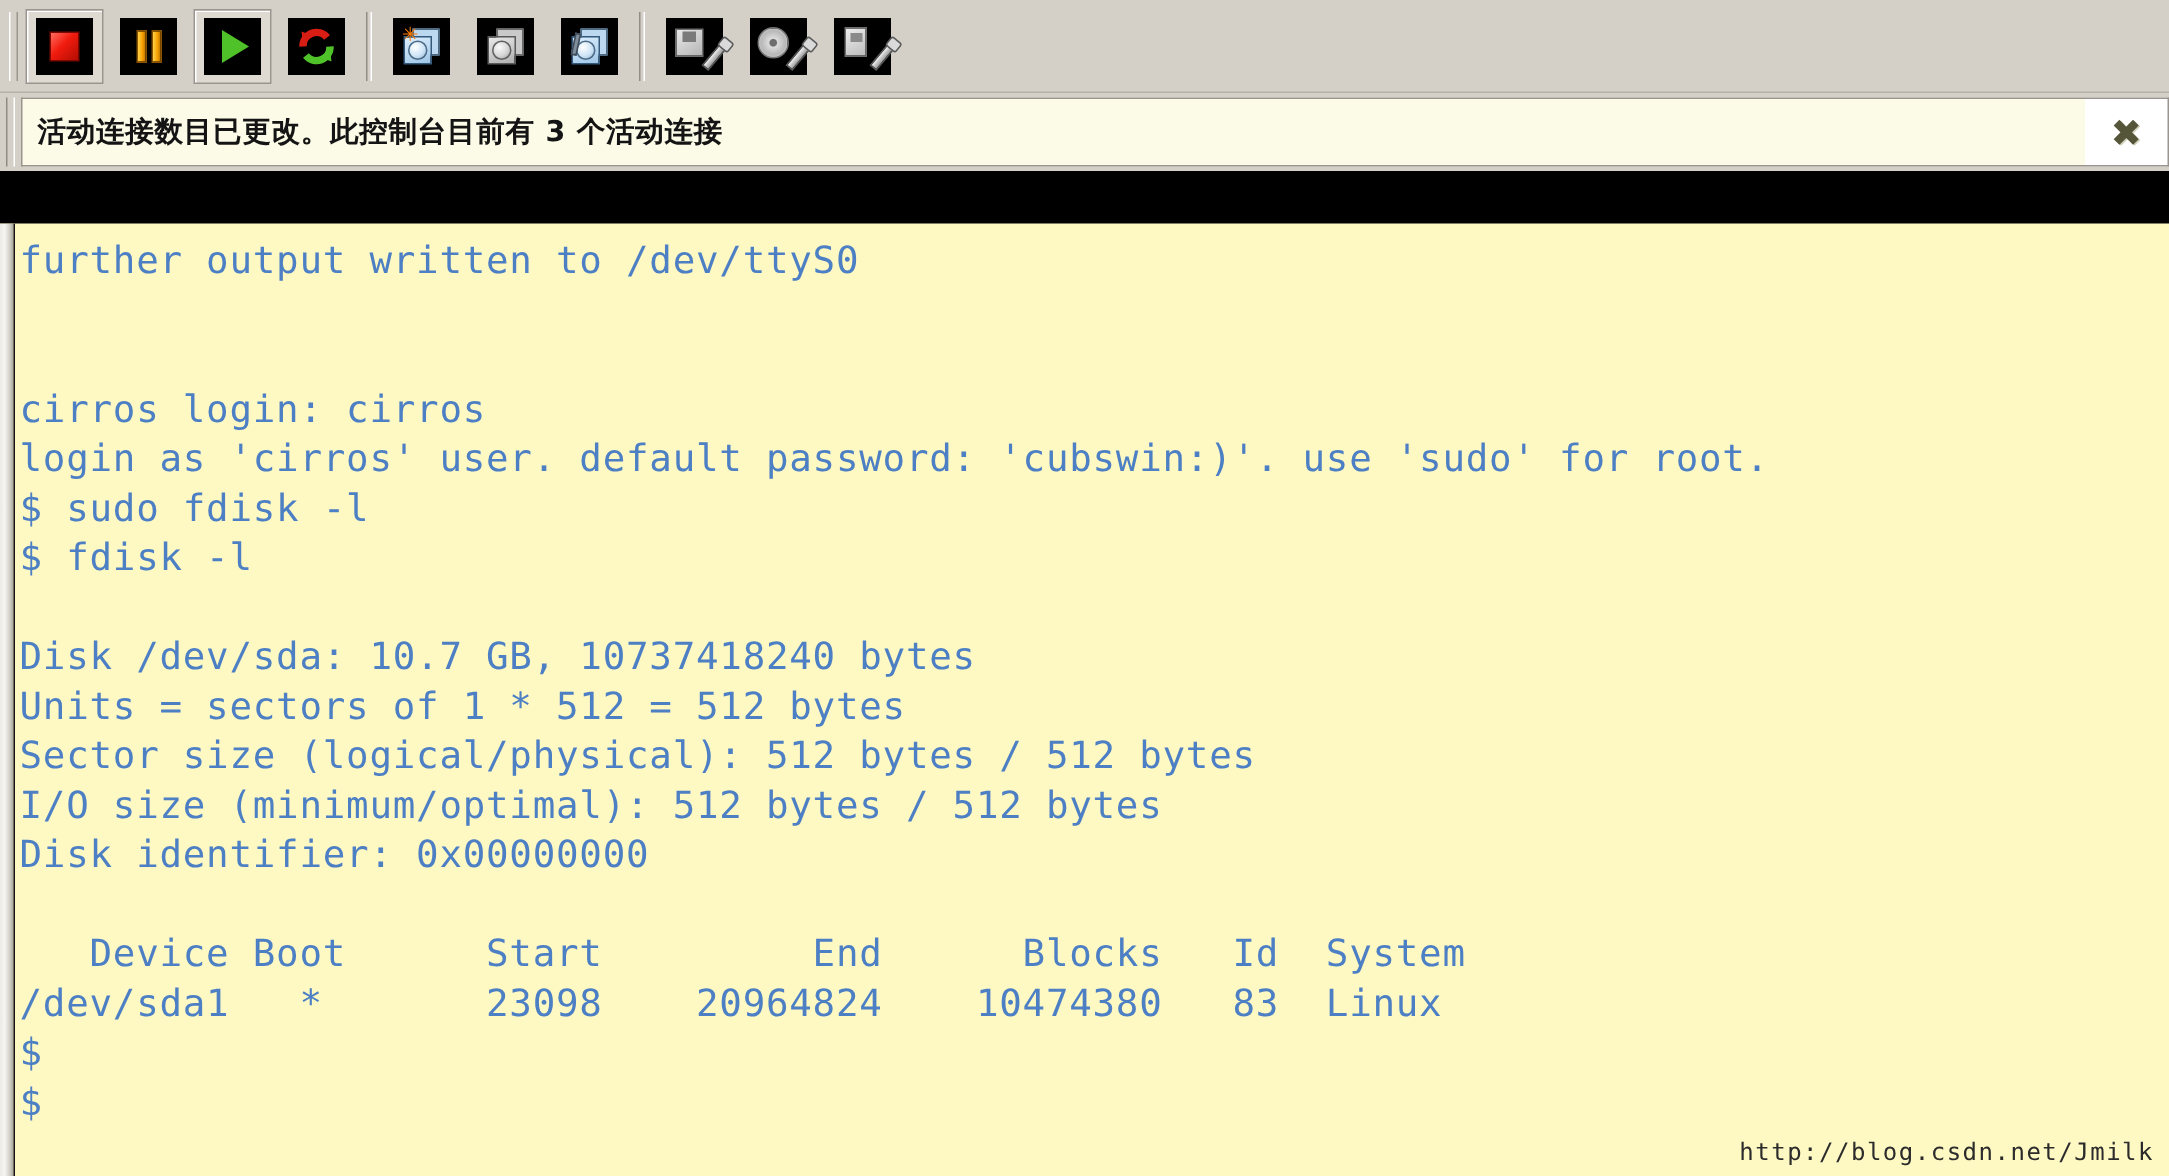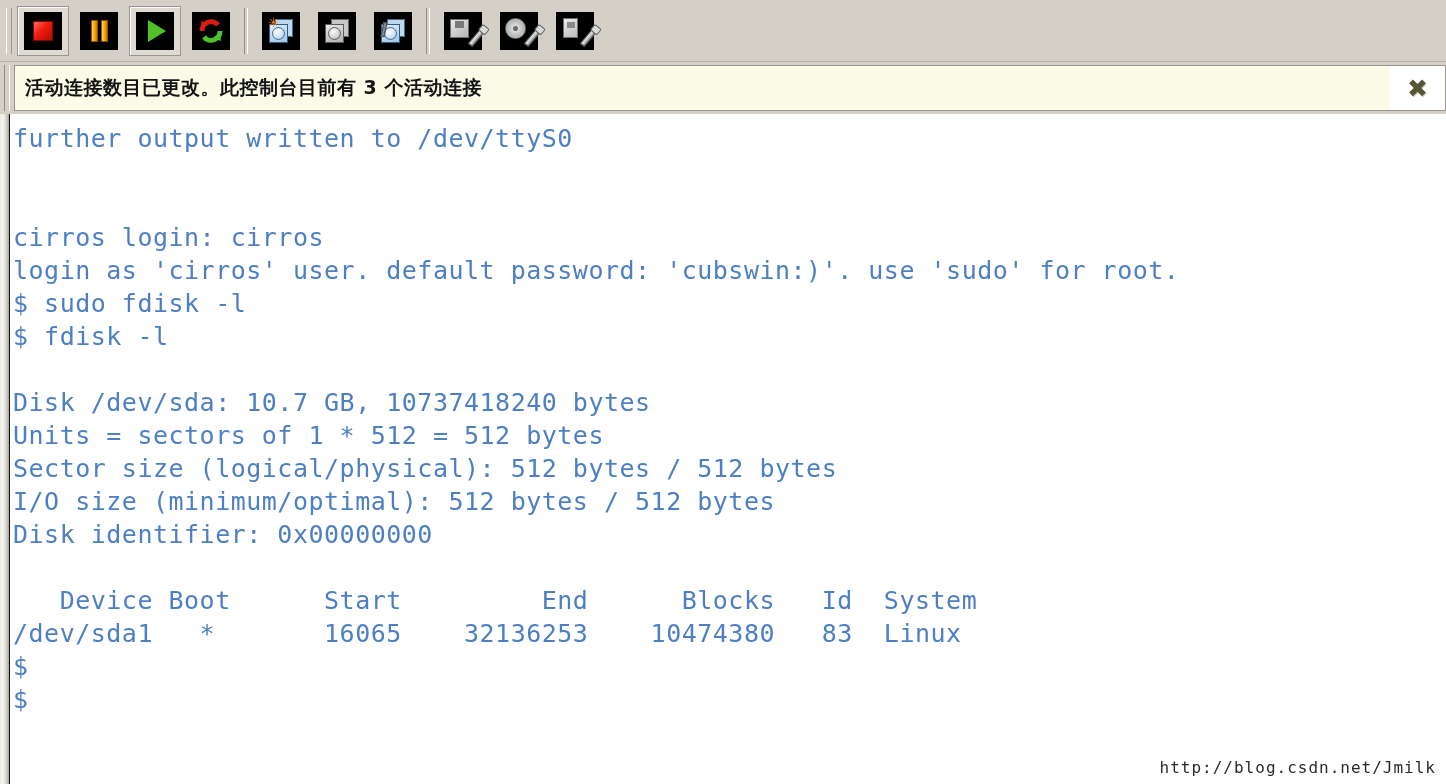--- a/index.html
+++ b/index.html
@@ -268,25 +268,26 @@
     font-size: 25px;
     font-weight: bold;
     color: #55553a;
     line-height: 1;
     text-shadow: 1px 1px 0 #cfcfb8;
   }
 
   
   .term-wrap {
     flex: 1 1 auto;
-    background: #ffffff;
+    background: #fef9c3;
     display: flex;
     position: relative;
     min-height: 0;
     overflow: hidden;
+    margin-top: 35px;
   }
   .term-rail {
     flex: 0 0 9px;
     width: 9px;
     background: linear-gradient(90deg,#eceae4 0%, #f6f5f1 35%, #cfccc4 75%, #a9a59d 100%);
     border-right: 1px solid #111;
   }
   .term {
     flex: 1 1 auto;
     position: relative;
@@ -427,20 +428,20 @@
         <div class="tline">$ sudo fdisk -l</div>
         <div class="tline">$ fdisk -l</div>
         <div class="tline blank">&nbsp;</div>
         <div class="tline">Disk /dev/sda: 10.7 GB, 10737418240 bytes</div>
         <div class="tline">Units = sectors of 1 * 512 = 512 bytes</div>
         <div class="tline">Sector size (logical/physical): 512 bytes / 512 bytes</div>
         <div class="tline">I/O size (minimum/optimal): 512 bytes / 512 bytes</div>
         <div class="tline">Disk identifier: 0x00000000</div>
         <div class="tline blank">&nbsp;</div>
         <div class="tline">   Device Boot      Start         End      Blocks   Id  System</div>
-        <div class="tline">/dev/sda1   *       16065    32136253    10474380   83  Linux</div>
+        <div class="tline">/dev/sda1   *       23098    20964824    10474380   83  Linux</div>
         <div class="tline">$</div>
         <div class="tline">$</div>
       </div>
     <div class="watermark">http://blog.csdn.net/Jmilk</div>
   </div>
 
 </div>
 
 </body></html>

